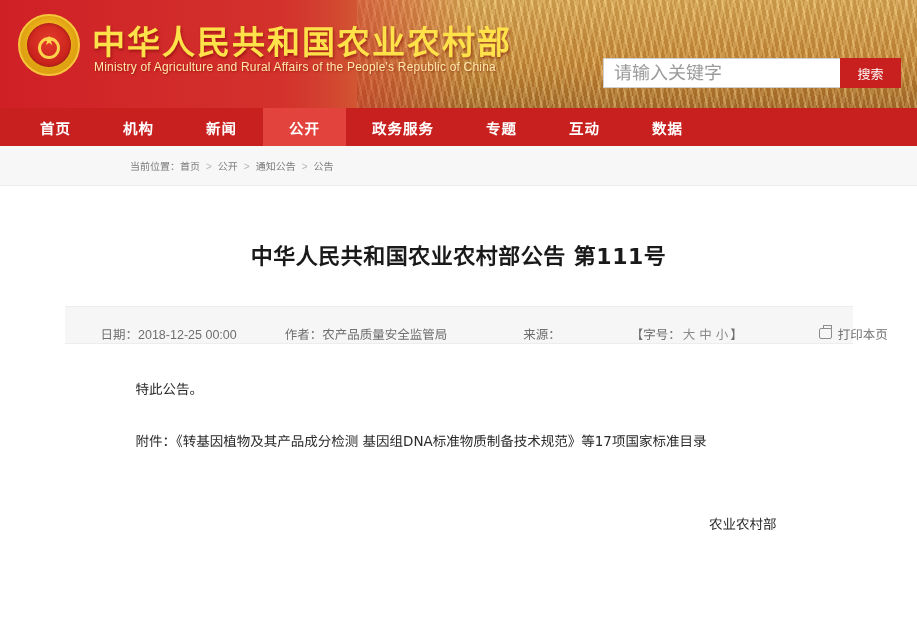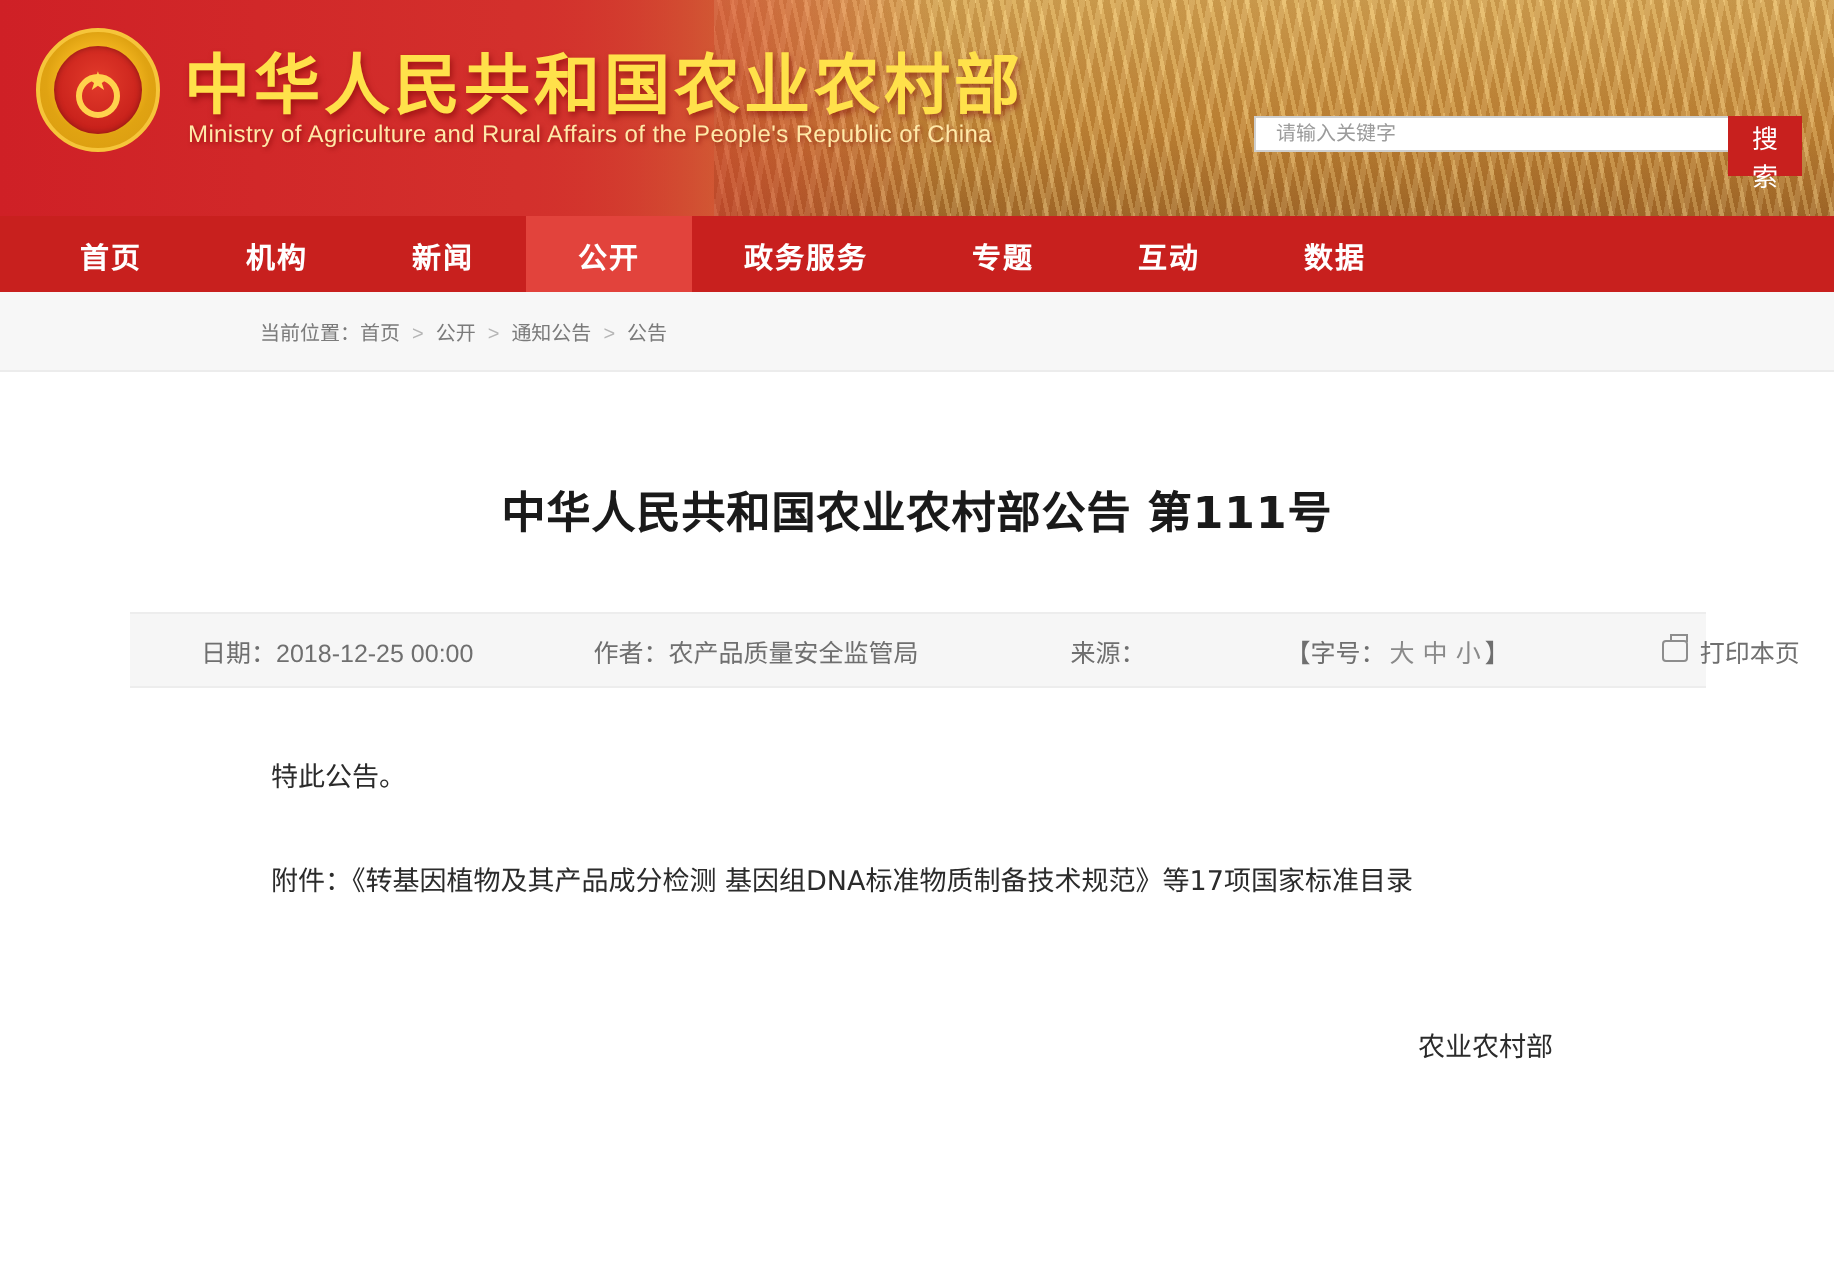--- a/index.html
+++ b/index.html
@@ -80,31 +80,31 @@
     letter-spacing: .2px;
     text-shadow: 1px 1px 2px rgba(120,0,0,.5);
     white-space: nowrap;
   }
   
   .search-box {
     position: absolute; right: 16px; top: 58px;
     display: flex; height: 30px;
   }
   .search-input {
-    width: 237px; height: 18px;
+    width: 237px; height: 30px;
     border: 1px solid #cfcfcf; border-right: none;
     background: #fff; color: #333;
-    font-size: 10px;
+    font-size: 18px;
     padding: 0 10px;
     outline: none;
     font-family: "Liberation Sans", sans-serif;
   }
   .search-input::placeholder { color: #9b9b9b; }
   .search-btn {
-    width: 37px; height: 30px;
+    width: 61px; height: 30px;
     background: #c8201e; color: #fff;
     border: none;
     font-size: 13px;
     cursor: pointer;
     font-family: "Liberation Sans", sans-serif;
   }
 
   
   .nav {
     height: 38px; width: 917px;
@@ -156,28 +156,28 @@
     padding: 52px 40px 36px;
     letter-spacing: .5px;
     font-family: "DejaVu Sans", "Liberation Sans", sans-serif;
   }
   .meta-bar {
     background: #f6f6f6;
     border-top: 1px solid #ededed;
     border-bottom: 1px solid #ededed;
     height: 38px;
     display: flex;
-    align-items: center;
+    align-items: flex-end;
     font-size: 12.5px;
     color: #6f6f6f;
     padding: 0 18px;
   }
   .meta-item { white-space: nowrap; }
   .meta-date { margin-left: 18px; }
-  .meta-author { margin-left: 60px; }
+  .meta-author { margin-left: 48px; }
   .meta-source { margin-left: 76px; }
   .meta-fontsize { margin-left: 70px; }
   .meta-fontsize .fs { color: #8a8a8a; cursor: pointer; padding: 0 2px; }
   .meta-print { margin-left: 76px; display: flex; align-items: center; gap: 6px; cursor: pointer; }
   .printer-icon {
     width: 13px; height: 11px;
     border: 1px solid #8d8d8d;
     border-radius: 2px;
     position: relative;
     display: inline-block;

